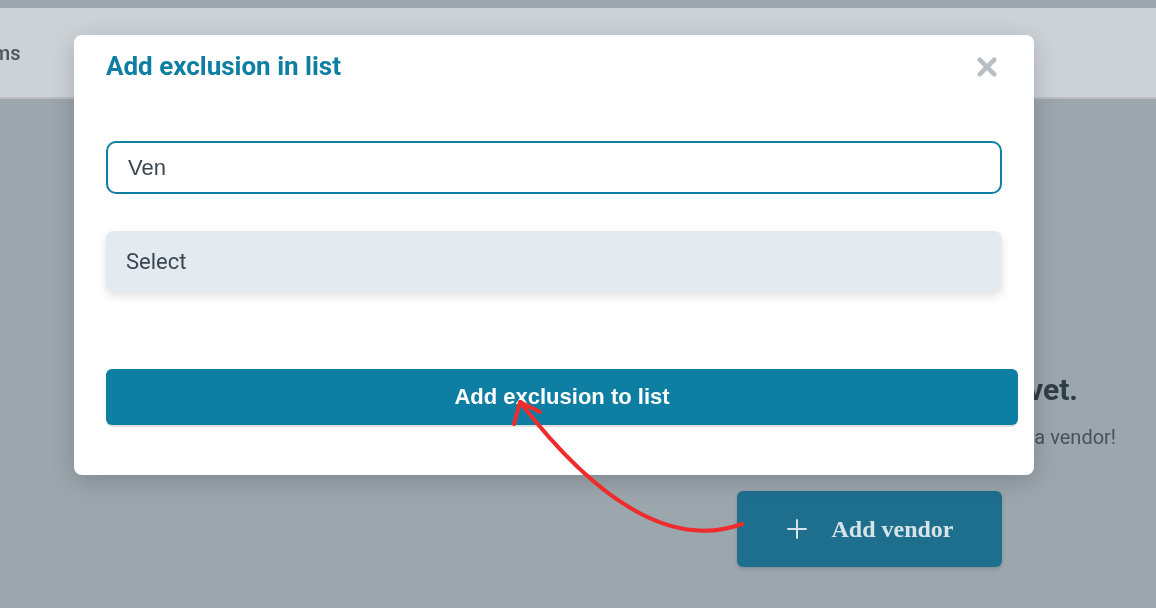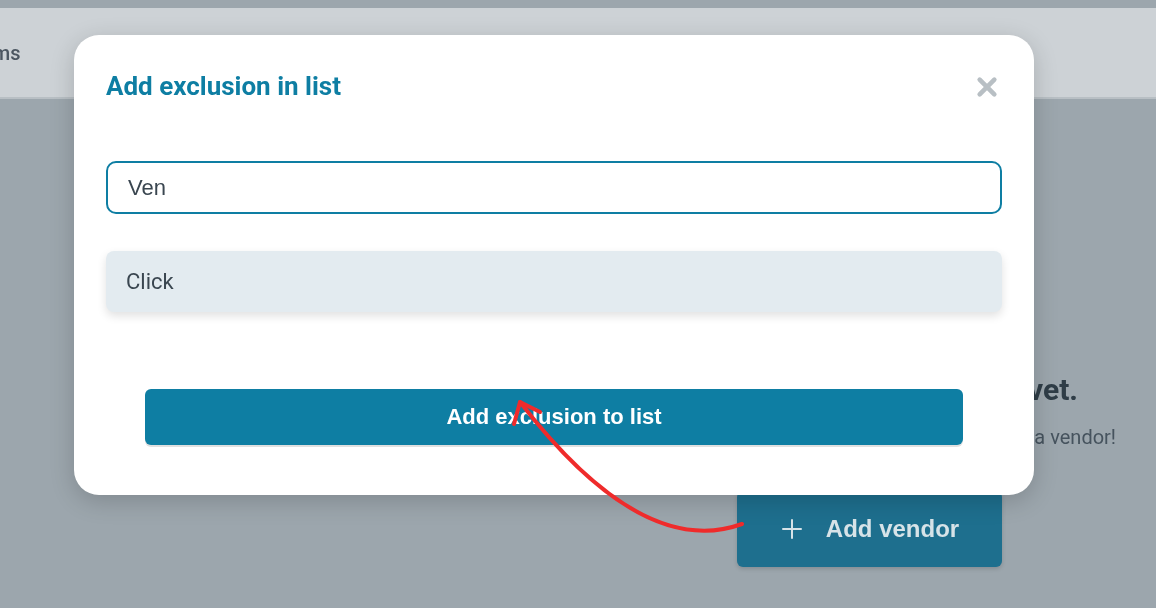--- a/index.html
+++ b/index.html
@@ -64,35 +64,36 @@
       border-radius: 6px;
       color: #d7e3e8;
       display: flex;
       align-items: center;
       justify-content: center;
       gap: 22px;
       font-size: 24px;
       font-weight: 600;
       cursor: pointer;
       box-shadow: 0 2px 4px rgba(0,0,0,0.15);
+      font-family: Liberation Serif, serif;
     }
     .add-vendor-btn .plus {
       width: 24px; height: 24px;
       display: inline-block;
     }
 
     
     .modal {
       position: absolute;
       top: 35px;
       left: 74px;
       width: 960px;
       background: #ffffff;
-      border-radius: 25px;
-      padding: 36px 32px 50px 32px;
+      border-radius: 8px;
+      padding: 16px 32px 50px 32px;
       box-shadow: 0 6px 24px rgba(0,0,0,0.18);
     }
     .modal-header {
       display: flex;
       justify-content: space-between;
       align-items: flex-start;
       margin-bottom: 54px;
     }
     .modal-title {
       color: #0e7ea3;
@@ -147,21 +148,21 @@
       font-size: 22px;
       color: #3a4650;
       box-shadow: 0 4px 10px rgba(0,0,0,0.12);
       cursor: pointer;
     }
 
     .spacer-for-dropdown { height: 155px; }
 
     .submit-btn {
       display: block;
-      width: 818px;
+      width: 912px;
       margin: 0 auto 0 auto;
       height: 56px;
       background: #0e7ea3;
       border: none;
       border-radius: 6px;
       color: #ffffff;
       font-size: 22px;
       font-weight: 700;
       cursor: pointer;
       box-shadow: 0 2px 0 rgba(0,0,0,0.12);
@@ -207,21 +208,21 @@
       <svg viewBox="0 0 24 24" width="22" height="22">
         <line x1="4" y1="4" x2="20" y2="20" stroke="#b8bfc4" stroke-width="5" stroke-linecap="round"></line>
         <line x1="20" y1="4" x2="4" y2="20" stroke="#b8bfc4" stroke-width="5" stroke-linecap="round"></line>
       </svg>
     </button>
   </div>
 
   <div class="form-row">
     <div class="form-control-wrap">
       <input class="vendor-input" type="text" value="Ven" style="">
-      <div class="dropdown">Click</div>
+      <div class="dropdown">Select</div>
     </div>
   </div>
 
   <div class="spacer-for-dropdown"></div>
 
   <button class="submit-btn">Add exclusion to list</button>
 </div>
 
 <svg class="anno-arrow" viewBox="0 0 280 200">
   <path d="M 240 140 Q 140 176 18 18" stroke="#ef2b2b" stroke-width="4" fill="none" stroke-linecap="round"></path>

